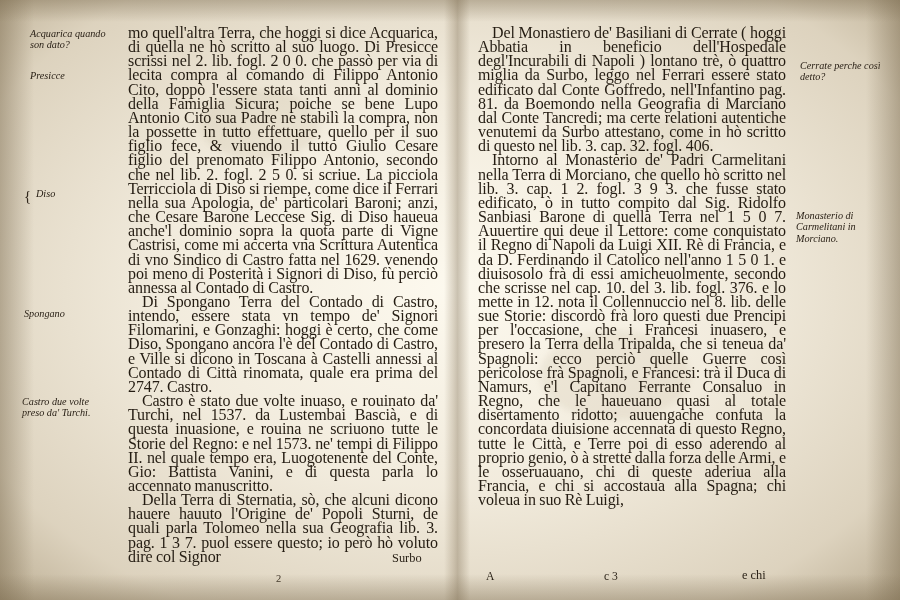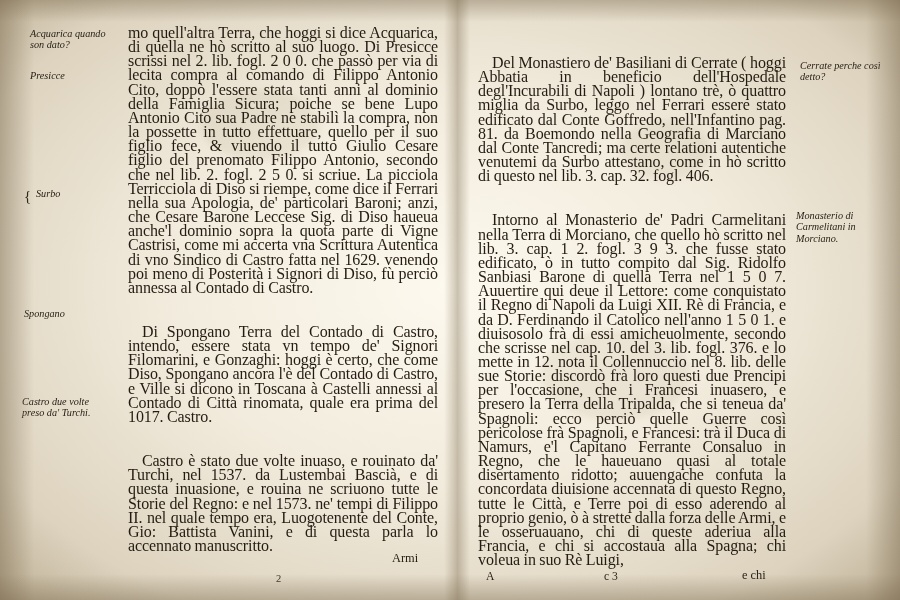--- a/index.html
+++ b/index.html
@@ -64,21 +64,21 @@
   .textblock p {
     margin: 0;
     font-size: 16px;
     line-height: 14.15px;
     text-align: justify;
     text-justify: inter-word;
     letter-spacing: -0.1px;
     word-spacing: -0.4px;
     font-family: "Liberation Serif", serif;
   }
-  .textblock p.indent { text-indent: 14px; margin-top: 30px; }
+  .textblock p.indent { text-indent: 14px; }
   .textblock p.first { text-indent: 0; }
 
   
   .note {
     position: absolute;
     font-family: "Liberation Serif", serif;
     font-style: italic;
     font-size: 10.2px;
     line-height: 11.4px;
     color: #2a2117;
@@ -128,40 +128,41 @@
 
 <div class="page">
 
   <div class="paper-tint"></div>
   <div class="blot" style="left:200px; top:90px; width:120px; height:70px;"></div>
   <div class="blot" style="left:540px; top:330px; width:150px; height:90px;"></div>
   <div class="blot" style="left:620px; top:120px; width:90px; height:60px;"></div>
 
   <div class="column col-left textblock">
     <p class="first">mo quell'altra Terra, che hoggi si dice Acquarica, di quella ne hò scritto al suo luogo. Di Presicce scrissi nel 2. lib. fogl. 2 0 0. che passò per via di lecita compra al comando di Filippo Antonio Cito, doppò l'essere stata tanti anni al dominio della Famiglia Sicura; poiche se bene Lupo Antonio Cito sua Padre ne stabilì la compra, non la possette in tutto effettuare, quello per il suo figlio fece, &amp; viuendo il tutto Giulio Cesare figlio del prenomato Filippo Antonio, secondo che nel lib. 2. fogl. 2 5 0. si scriue. La picciola Terricciola di Diso si riempe, come dice il Ferrari nella sua Apologia, de' particolari Baroni; anzi, che Cesare Barone Leccese Sig. di Diso haueua anche'l dominio sopra la quota parte di Vigne Castrisi, come mi accerta vna Scrittura Autentica di vno Sindico di Castro fatta nel 1629. venendo poi meno di Posterità i Signori di Diso, fù perciò annessa al Contado di Castro.</p>
-    <p class="indent">Di Spongano Terra del Contado di Castro, intendo, essere stata vn tempo de' Signori Filomarini, e Gonzaghi: hoggi è certo, che come Diso, Spongano ancora l'è del Contado di Castro, e Ville si dicono in Toscana à Castelli annessi al Contado di Città rinomata, quale era prima del 1017. Castro.</p>
+    <p class="indent">Di Spongano Terra del Contado di Castro, intendo, essere stata vn tempo de' Signori Filomarini, e Gonzaghi: hoggi è certo, che come Diso, Spongano ancora l'è del Contado di Castro, e Ville si dicono in Toscana à Castelli annessi al Contado di Città rinomata, quale era prima del 2747. Castro.</p>
     <p class="indent">Castro è stato due volte inuaso, e rouinato da' Turchi, nel 1537. da Lustembai Bascià, e di questa inuasione, e rouina ne scriuono tutte le Storie del Regno: e nel 1573. ne' tempi di Filippo II. nel quale tempo era, Luogotenente del Conte, Gio: Battista Vanini, e di questa parla lo accennato manuscritto.</p>
+    <p class="indent">Della Terra di Sternatia, sò, che alcuni dicono hauere hauuto l'Origine de' Popoli Sturni, de quali parla Tolomeo nella sua Geografia lib. 3. pag. 1 3 7. puol essere questo; io però hò voluto dire col Signor</p>
   </div>
 
   <div class="column col-right textblock">
     <p class="indent">Del Monastiero de' Basiliani di Cerrate ( hoggi Abbatia in beneficio dell'Hospedale degl'Incurabili di Napoli ) lontano trè, ò quattro miglia da Surbo, leggo nel Ferrari essere stato edificato dal Conte Goffredo, nell'Infantino pag. 81. da Boemondo nella Geografia di Marciano dal Conte Tancredi; ma certe relationi autentiche venutemi da Surbo attestano, come in hò scritto di questo nel lib. 3. cap. 32. fogl. 406.</p>
     <p class="indent">Intorno al Monasterio de' Padri Carmelitani nella Terra di Morciano, che quello hò scritto nel lib. 3. cap. 1 2. fogl. 3 9 3. che fusse stato edificato, ò in tutto compito dal Sig. Ridolfo Sanbiasi Barone di quella Terra nel 1 5 0 7. Auuertire qui deue il Lettore: come conquistato il Regno di Napoli da Luigi XII. Rè di Francia, e da D. Ferdinando il Catolico nell'anno 1 5 0 1. e diuisosolo frà di essi amicheuolmente, secondo che scrisse nel cap. 10. del 3. lib. fogl. 376. e lo mette in 12. nota il Collennuccio nel 8. lib. delle sue Storie: discordò frà loro questi due Prencipi per l'occasione, che i Francesi inuasero, e presero la Terra della Tripalda, che si teneua da' Spagnoli: ecco perciò quelle Guerre così pericolose frà Spagnoli, e Francesi: trà il Duca di Namurs, e'l Capitano Ferrante Consaluo in Regno, che le haueuano quasi al totale disertamento ridotto; auuengache confuta la concordata diuisione accennata di questo Regno, tutte le Città, e Terre poi di esso aderendo al proprio genio, ò à strette dalla forza delle Armi, e le osseruauano, chi di queste aderiua alla Francia, e chi si accostaua alla Spagna; chi voleua in suo Rè Luigi,</p>
   </div>
 
   <div class="note" style="left:30px; top:28px;">Acquarica quando son dato?</div>
   <div class="note" style="left:30px; top:70px;">Presicce</div>
   <div class="brace" style="left:24px; top:188px;">{</div>
-  <div class="note" style="left:36px; top:188px;">Surbo</div>
+  <div class="note" style="left:36px; top:188px;">Diso</div>
   <div class="note" style="left:24px; top:308px;">Spongano</div>
   <div class="note" style="left:22px; top:396px;">Castro due volte preso da' Turchi.</div>
 
   <div class="note right-note" style="left:800px; top:60px;">Cerrate perche così detto?</div>
   <div class="note right-note" style="left:796px; top:210px;">Monasterio di Carmelitani in Morciano.</div>
 
-  <div class="catchword" style="left:392px; top:551px;">Armi</div>
+  <div class="catchword" style="left:392px; top:551px;">Surbo</div>
   <div class="pagenum" style="left:276px; top:573px;">2</div>
 
   <div class="signature" style="left:486px; top:570px;">A</div>
   <div class="signature" style="left:604px; top:570px;">c 3</div>
   <div class="catchword" style="left:742px; top:568px;">e chi</div>
 
   <div class="gutter"></div>
   <div class="edge-shadow-l"></div>
   <div class="edge-shadow-r"></div>
   <div class="edge-shadow-t"></div>

